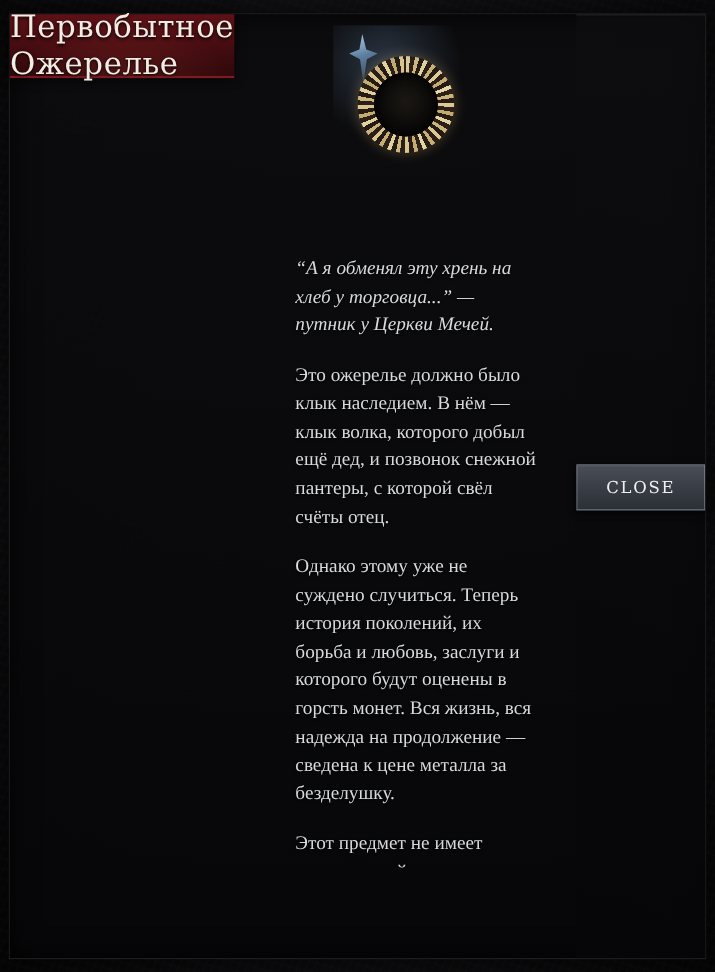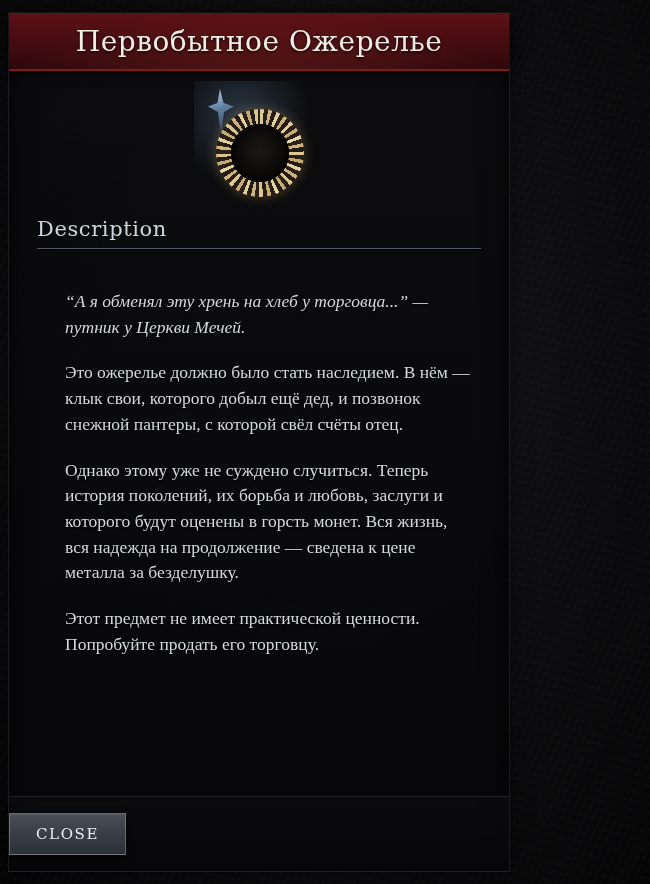--- a/index.html
+++ b/index.html
@@ -30,25 +30,25 @@
       repeating-linear-gradient(115deg, rgba(255,255,255,0.012) 0 2px, rgba(0,0,0,0) 2px 7px),
       repeating-linear-gradient(15deg, rgba(255,255,255,0.010) 0 3px, rgba(0,0,0,0) 3px 9px);
     opacity: .8;
   }
 
   
   #dialog {
     position: absolute;
     left: 8px;
     top: 12px;
-    width: 502px;
+    width: 634px;
     height: 860px;
     box-sizing: border-box;
     display: flex;
-    flex-direction: column;
+    flex-direction: row;
     background: linear-gradient(180deg, rgba(12,12,14,0.96) 0%, rgba(9,9,11,0.97) 60%, rgba(7,7,9,0.98) 100%);
     border: 1px solid rgba(120,120,130,0.18);
     box-shadow: 0 0 26px rgba(0,0,0,0.85) inset, 0 0 18px rgba(0,0,0,0.6);
   }
 
   
   #titlebar {
     position: relative;
     height: 56px;
     flex: 0 0 56px;
@@ -253,25 +253,24 @@
 
     <div id="icon-area">
       <div id="item-icon">
         <div class="glow"></div>
         <div class="ring"></div>
         <div class="ring-inner"></div>
         <div class="fang"></div>
       </div>
     </div>
 
-    <div id="desc-header">Description</div>
 
     <div id="desc-scroll">
       <p class="para quote">“А я обменял эту хрень на хлеб у торговца...” — путник у Церкви Мечей.</p>
-      <p class="para">Это ожерелье должно было стать наследием. В нём — клык свои, которого добыл ещё дед, и позвонок снежной пантеры, с которой свёл счёты отец.</p>
+      <p class="para">Это ожерелье должно было клык наследием. В нём — клык волка, которого добыл ещё дед, и позвонок снежной пантеры, с которой свёл счёты отец.</p>
       <p class="para">Однако этому уже не суждено случиться. Теперь история поколений, их борьба и любовь, заслуги и которого будут оценены в горсть монет. Вся жизнь, вся надежда на продолжение — сведена к цене металла за безделушку.</p>
       <p class="para">Этот предмет не имеет практической ценности. Попробуйте продать его торговцу.</p>
     </div>
 
   </div>
 
   <div id="footer">
     <button id="close-button">CLOSE</button>
   </div>
 

